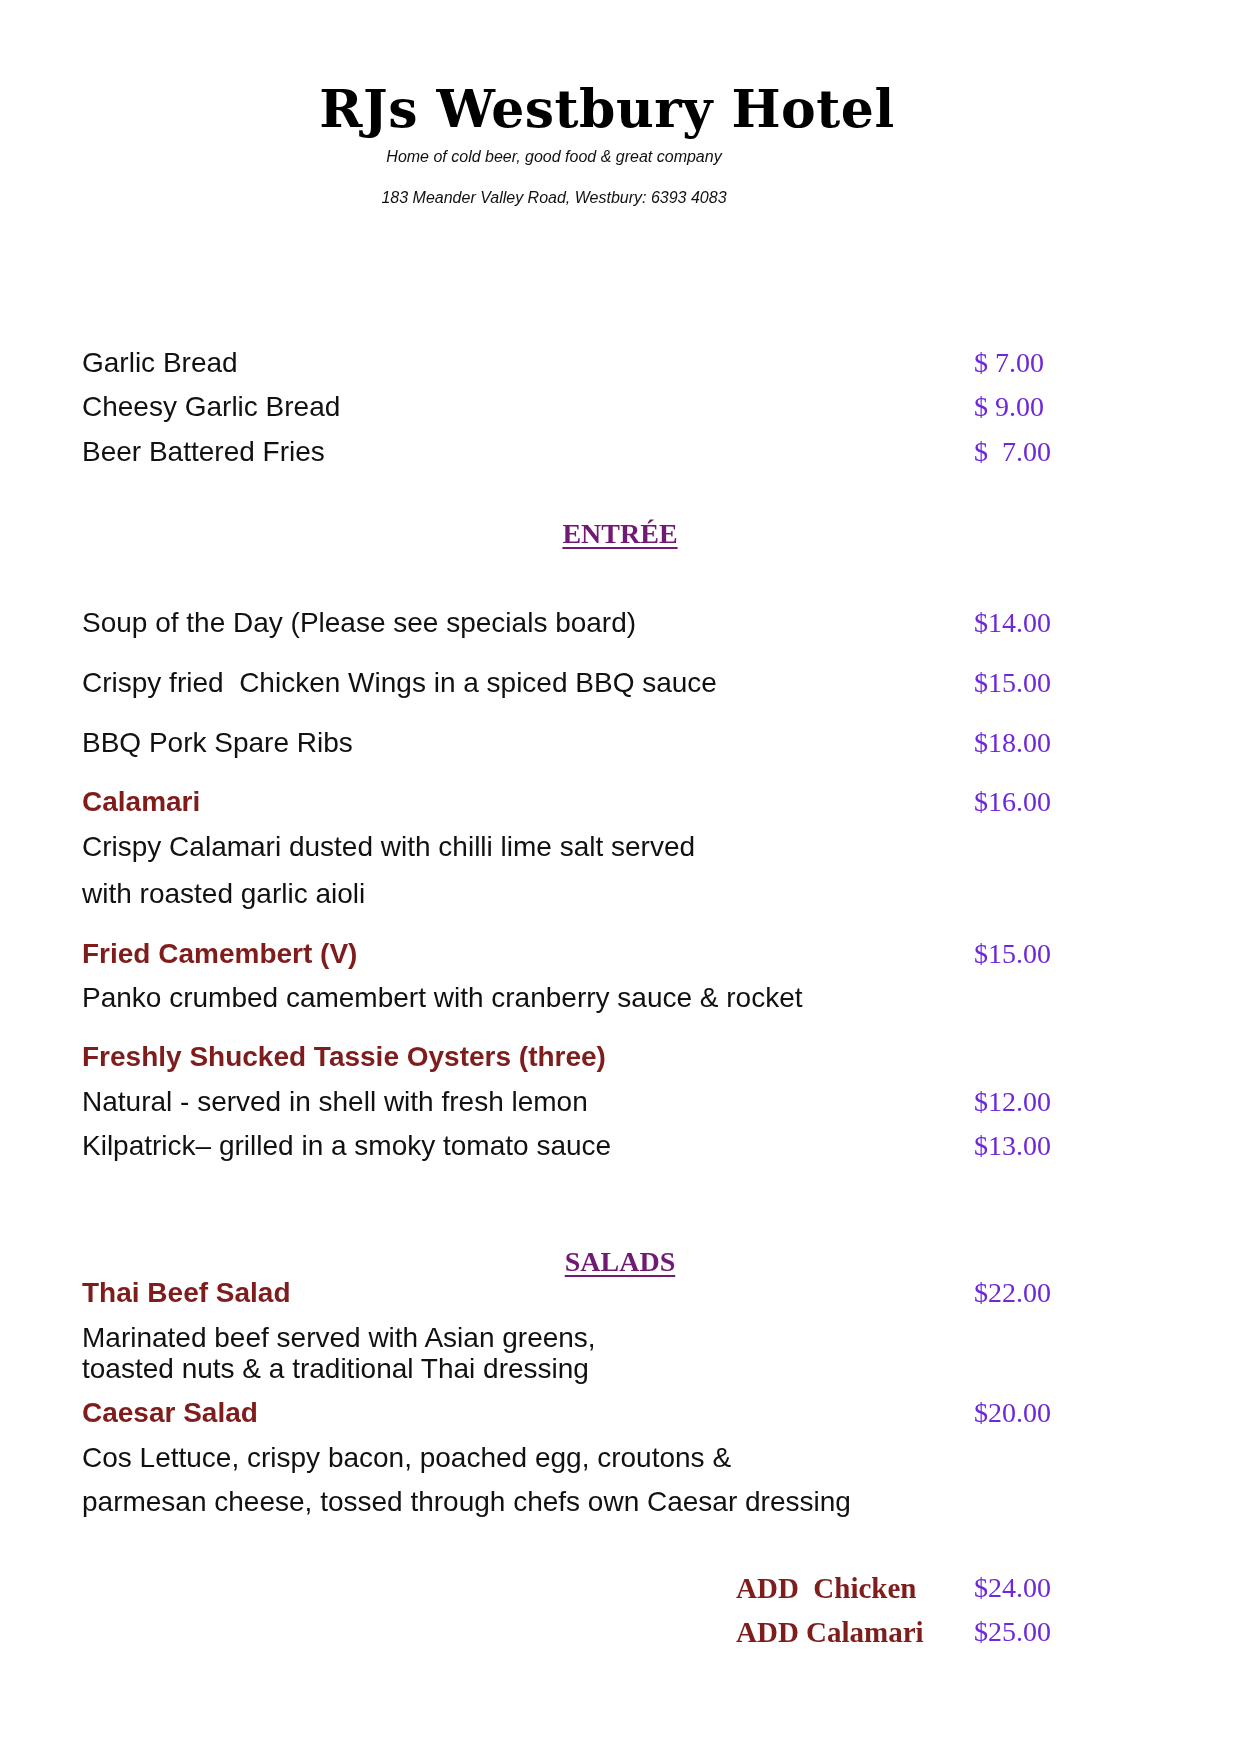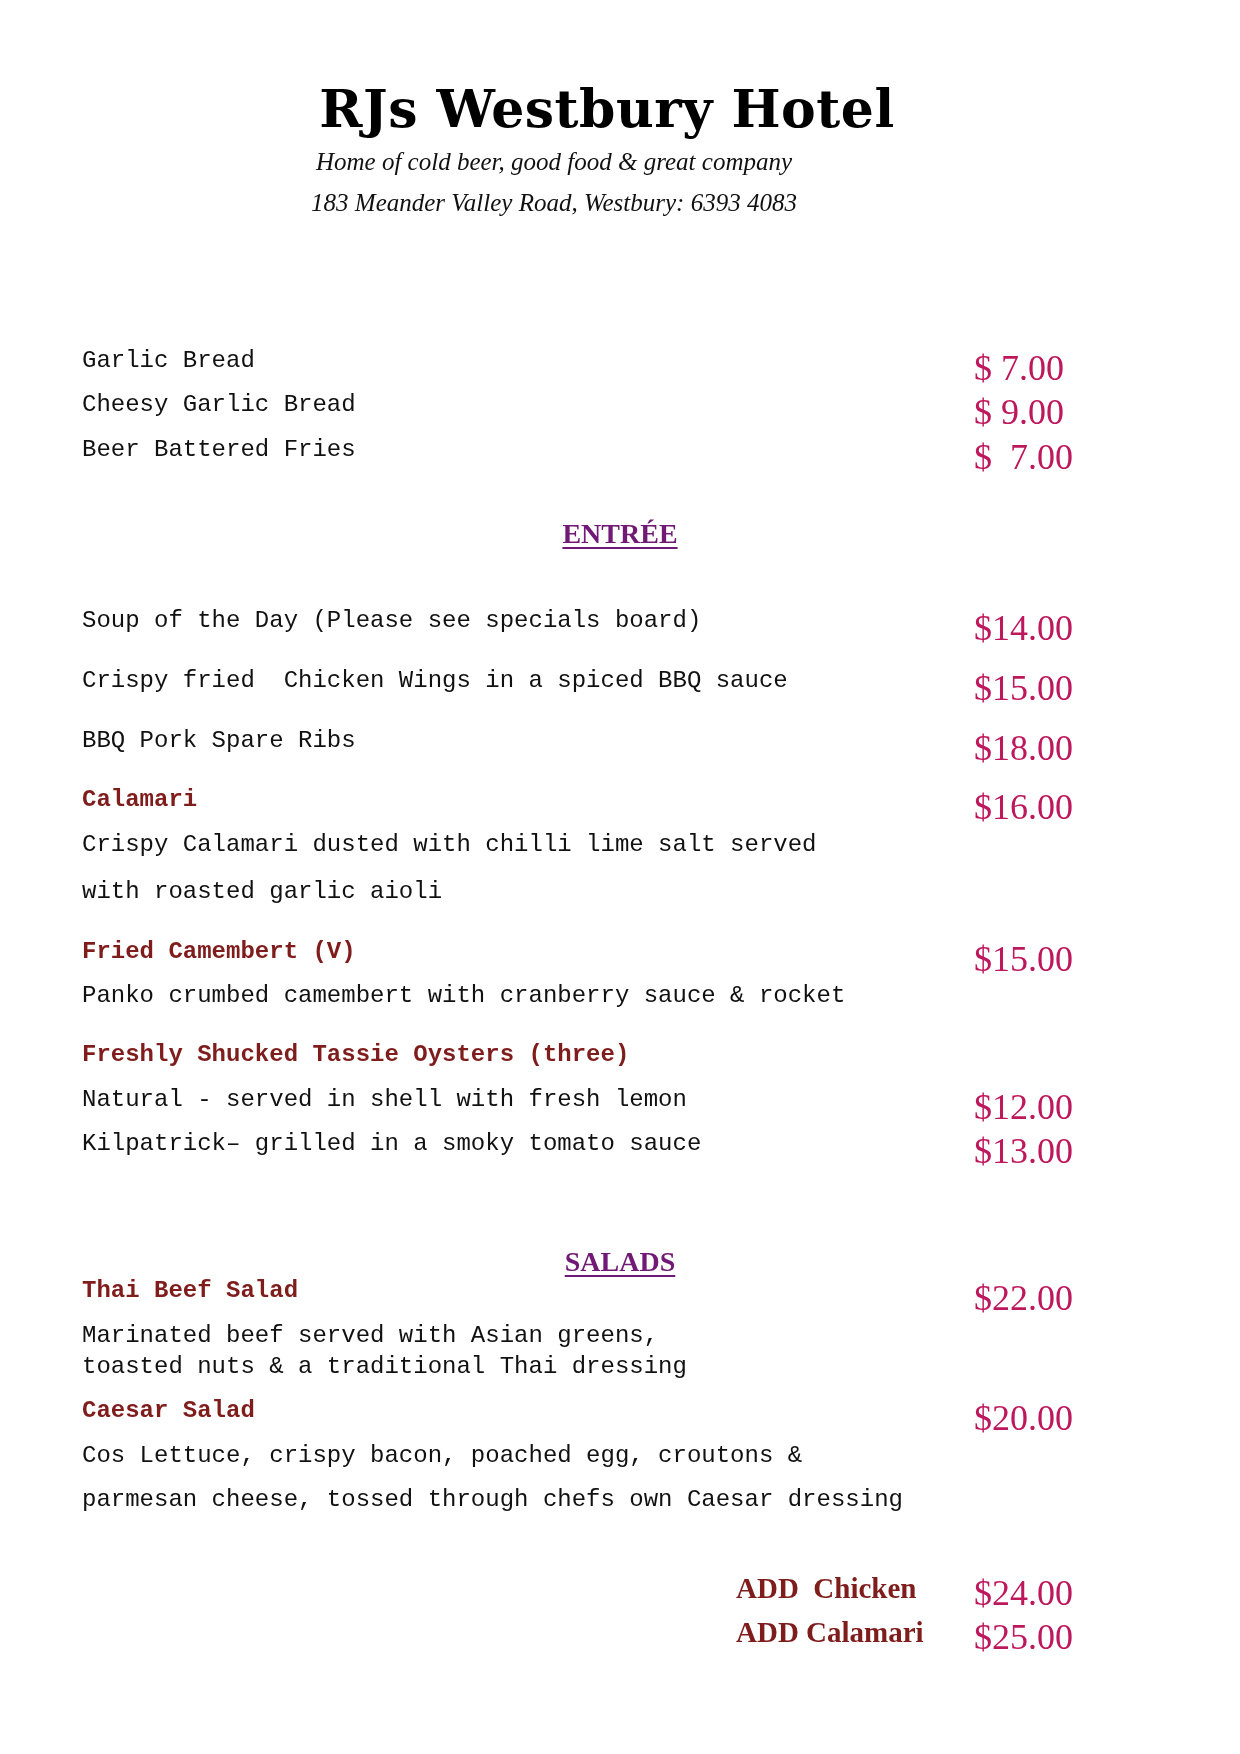--- a/index.html
+++ b/index.html
@@ -3,23 +3,23 @@
 <meta charset="utf-8">
 <style>
   html, body { margin: 0; padding: 0; background: #ffffff; }
   body { width: 1240px; height: 1754px; position: relative; overflow: hidden;
          font-family: "DejaVu Serif", "Liberation Serif", serif; color: #111; }
   .abs { position: absolute; white-space: nowrap; }
   .title { left: 0; width: 1214px; text-align: center; top: 78px;
            font-family: "DejaVu Serif", serif; font-weight: bold; font-size: 52px;
            letter-spacing: 0.5px; color: #000; }
   .sub { left: 0; width: 1108px; text-align: center; font-style: italic;
-         font-family: Liberation Serif, serif; font-size: 25px; color: #111; }
-  .item { left: 82px; font-family: Liberation Mono, monospace; font-size: 24px; color: #111; }
-  .price { left: 974px; font-family: "Liberation Serif", serif; font-size: 36px; color: #be185d; }
+         font-family: Liberation Sans, sans-serif; font-size: 16px; color: #111; }
+  .item { left: 82px; font-family: Liberation Sans, sans-serif; font-size: 28px; color: #111; }
+  .price { left: 974px; font-family: "Liberation Serif", serif; font-size: 28px; color: #6d28d9; }
   .accent { color: #7f1d1d; font-weight: bold; }
   .heading { left: 0; width: 1240px; text-align: center; font-family: "Liberation Serif", serif;
              font-weight: bold; font-size: 28px; text-decoration: underline; text-underline-offset: 4px; color: #701a75; }
   .addon { font-family: "Liberation Serif", serif; font-size: 29px; }
 </style>
 </head>
 <body>
 
 <div class="abs title">RJs Westbury Hotel</div>
 <div class="abs sub" style="top:148px;">Home of cold beer, good food &amp; great company</div>

